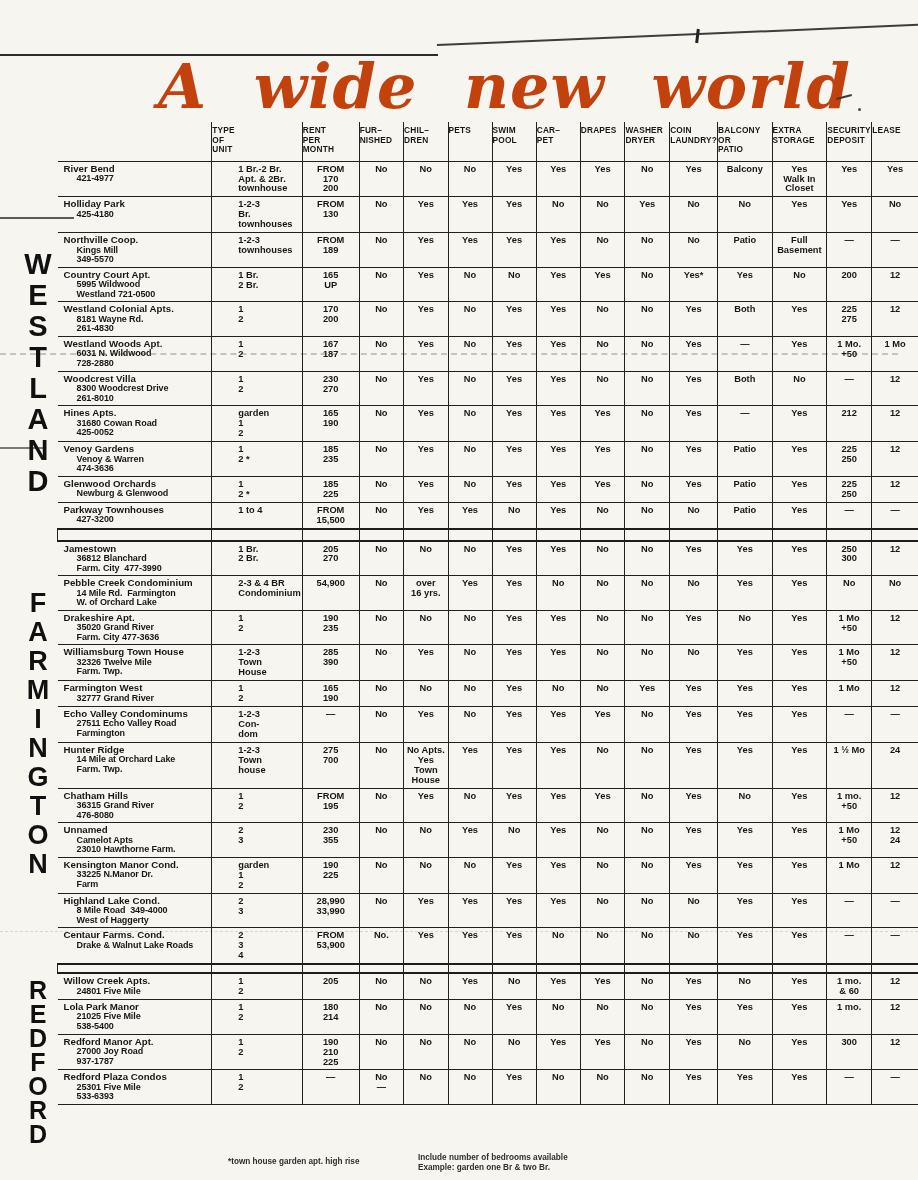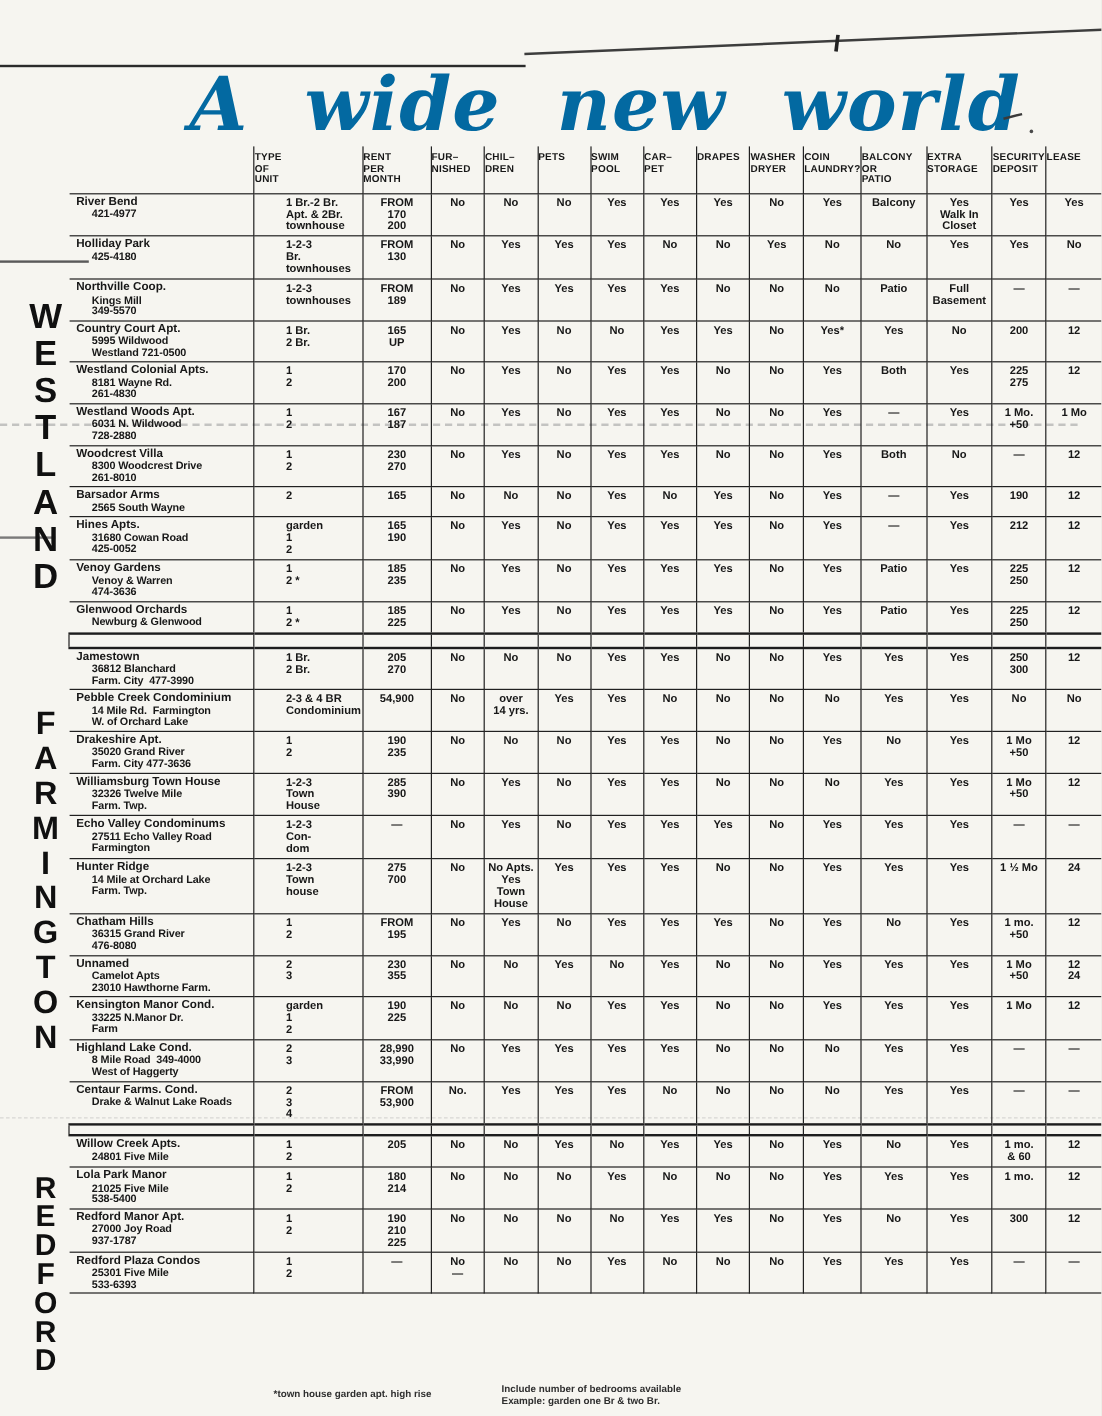--- a/index.html
+++ b/index.html
@@ -5,21 +5,21 @@
   html,body{margin:0;padding:0;background:#e8e6e0;}
   .page{position:relative;width:918px;height:1180px;background:#f6f5f0;overflow:hidden;
         font-family:"Liberation Sans",sans-serif;color:#171717;}
   
   .masthead{position:absolute;top:38px;left:14px;font-weight:bold;font-size:12.5px;letter-spacing:.3px;}
   .masthead .pageno{margin-right:28px;font-size:13.5px;}
   .mh-line{position:absolute;top:54px;left:0;width:438px;height:2px;background:#2b2b2b;}
   
   .title{position:absolute;top:50px;left:158px;width:614px;margin:0;text-align:left;
          font-family:"DejaVu Serif",serif;font-style:italic;font-weight:bold;font-size:62px;
-         letter-spacing:1px;word-spacing:24px;color:#0369a1;white-space:nowrap;}
+         letter-spacing:1px;word-spacing:24px;color:#c2410c;white-space:nowrap;}
   
   .scan-diag{position:absolute;top:44px;left:437px;width:486px;height:0;border-top:2px solid #3d3d3d;
              transform:rotate(-2.4deg);transform-origin:left center;}
   .scan-tick{position:absolute;left:696px;top:29px;width:3px;height:14px;background:#222;transform:rotate(7deg);}
   .scan-dash{position:absolute;left:836px;top:96px;width:16px;height:2px;background:#3a3a3a;transform:rotate(-14deg);}
   .scan-dot{position:absolute;left:858px;top:108px;width:3px;height:3px;border-radius:50%;background:#4a4a4a;}
   .lm1{position:absolute;top:217px;left:0;width:74px;height:2px;background:#5a5a5a;}
   .lm2{position:absolute;top:447px;left:0;width:46px;height:2px;background:#7a7a7a;}
   .fold1{position:absolute;top:353px;left:0;width:898px;border-top:2px dashed #9b9b9b;opacity:.55;}
   .fold2{position:absolute;top:931px;left:0;width:918px;border-top:1.5px dashed #ababab;opacity:.4;}
@@ -250,37 +250,20 @@
           <td class="c-carpet">Yes</td>
           <td class="c-drapes">No</td>
           <td class="c-washer-dryer">No</td>
           <td class="c-coin-laundry">Yes</td>
           <td class="c-balcony-patio">Both</td>
           <td class="c-extra-storage">No</td>
           <td class="c-security-deposit">—</td>
           <td class="c-lease">12</td>
         </tr>
         <tr>
-          <td class="name"><div class="n0">Barsador Arms</div><div class="n1">2565 South Wayne</div></td>
-          <td class="c-type">2</td>
-          <td class="c-rent">165</td>
-          <td class="c-furnished">No</td>
-          <td class="c-children">No</td>
-          <td class="c-pets">No</td>
-          <td class="c-swim-pool">Yes</td>
-          <td class="c-carpet">No</td>
-          <td class="c-drapes">Yes</td>
-          <td class="c-washer-dryer">No</td>
-          <td class="c-coin-laundry">Yes</td>
-          <td class="c-balcony-patio">—</td>
-          <td class="c-extra-storage">Yes</td>
-          <td class="c-security-deposit">190</td>
-          <td class="c-lease">12</td>
-        </tr>
-        <tr>
           <td class="name"><div class="n0">Hines Apts.</div><div class="n1">31680 Cowan Road</div><div class="n1">425-0052</div></td>
           <td class="c-type">garden
 1
 2</td>
           <td class="c-rent">165
 190</td>
           <td class="c-furnished">No</td>
           <td class="c-children">Yes</td>
           <td class="c-pets">No</td>
           <td class="c-swim-pool">Yes</td>
@@ -325,20 +308,38 @@
           <td class="c-swim-pool">Yes</td>
           <td class="c-carpet">Yes</td>
           <td class="c-drapes">Yes</td>
           <td class="c-washer-dryer">No</td>
           <td class="c-coin-laundry">Yes</td>
           <td class="c-balcony-patio">Patio</td>
           <td class="c-extra-storage">Yes</td>
           <td class="c-security-deposit">225
 250</td>
           <td class="c-lease">12</td>
+        </tr>
+        <tr>
+          <td class="name"><div class="n0">Parkway Townhouses</div><div class="n1">427-3200</div></td>
+          <td class="c-type">1 to 4</td>
+          <td class="c-rent">FROM
+15,500</td>
+          <td class="c-furnished">No</td>
+          <td class="c-children">Yes</td>
+          <td class="c-pets">Yes</td>
+          <td class="c-swim-pool">No</td>
+          <td class="c-carpet">Yes</td>
+          <td class="c-drapes">No</td>
+          <td class="c-washer-dryer">No</td>
+          <td class="c-coin-laundry">No</td>
+          <td class="c-balcony-patio">Patio</td>
+          <td class="c-extra-storage">Yes</td>
+          <td class="c-security-deposit">—</td>
+          <td class="c-lease">—</td>
         </tr>
         <tr class="spacer" style="height: 12px;">
           <td></td>
           <td></td>
           <td></td>
           <td></td>
           <td></td>
           <td></td>
           <td></td>
           <td></td>
@@ -370,21 +371,21 @@
 300</td>
           <td class="c-lease">12</td>
         </tr>
         <tr>
           <td class="name"><div class="n0">Pebble Creek Condominium</div><div class="n1">14 Mile Rd.&nbsp;&nbsp;Farmington</div><div class="n1">W. of Orchard Lake</div></td>
           <td class="c-type">2-3 &amp; 4 BR
 Condominium</td>
           <td class="c-rent">54,900</td>
           <td class="c-furnished">No</td>
           <td class="c-children">over
-14 yrs.</td>
+16 yrs.</td>
           <td class="c-pets">Yes</td>
           <td class="c-swim-pool">Yes</td>
           <td class="c-carpet">No</td>
           <td class="c-drapes">No</td>
           <td class="c-washer-dryer">No</td>
           <td class="c-coin-laundry">No</td>
           <td class="c-balcony-patio">Yes</td>
           <td class="c-extra-storage">Yes</td>
           <td class="c-security-deposit">No</td>
           <td class="c-lease">No</td>
@@ -421,20 +422,39 @@
           <td class="c-pets">No</td>
           <td class="c-swim-pool">Yes</td>
           <td class="c-carpet">Yes</td>
           <td class="c-drapes">No</td>
           <td class="c-washer-dryer">No</td>
           <td class="c-coin-laundry">No</td>
           <td class="c-balcony-patio">Yes</td>
           <td class="c-extra-storage">Yes</td>
           <td class="c-security-deposit">1 Mo
 +50</td>
+          <td class="c-lease">12</td>
+        </tr>
+        <tr>
+          <td class="name"><div class="n0">Farmington West</div><div class="n1">32777 Grand River</div></td>
+          <td class="c-type">1
+2</td>
+          <td class="c-rent">165
+190</td>
+          <td class="c-furnished">No</td>
+          <td class="c-children">No</td>
+          <td class="c-pets">No</td>
+          <td class="c-swim-pool">Yes</td>
+          <td class="c-carpet">No</td>
+          <td class="c-drapes">No</td>
+          <td class="c-washer-dryer">Yes</td>
+          <td class="c-coin-laundry">Yes</td>
+          <td class="c-balcony-patio">Yes</td>
+          <td class="c-extra-storage">Yes</td>
+          <td class="c-security-deposit">1 Mo</td>
           <td class="c-lease">12</td>
         </tr>
         <tr>
           <td class="name"><div class="n0">Echo Valley Condominums</div><div class="n1">27511 Echo Valley Road</div><div class="n1">Farmington</div></td>
           <td class="c-type">1-2-3
 Con-
 dom</td>
           <td class="c-rent">—</td>
           <td class="c-furnished">No</td>
           <td class="c-children">Yes</td>

